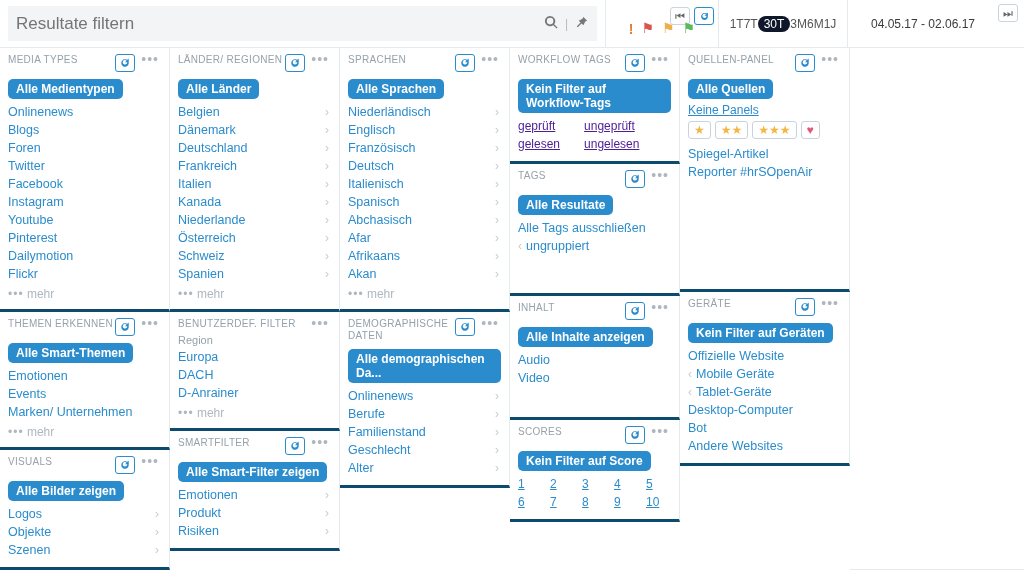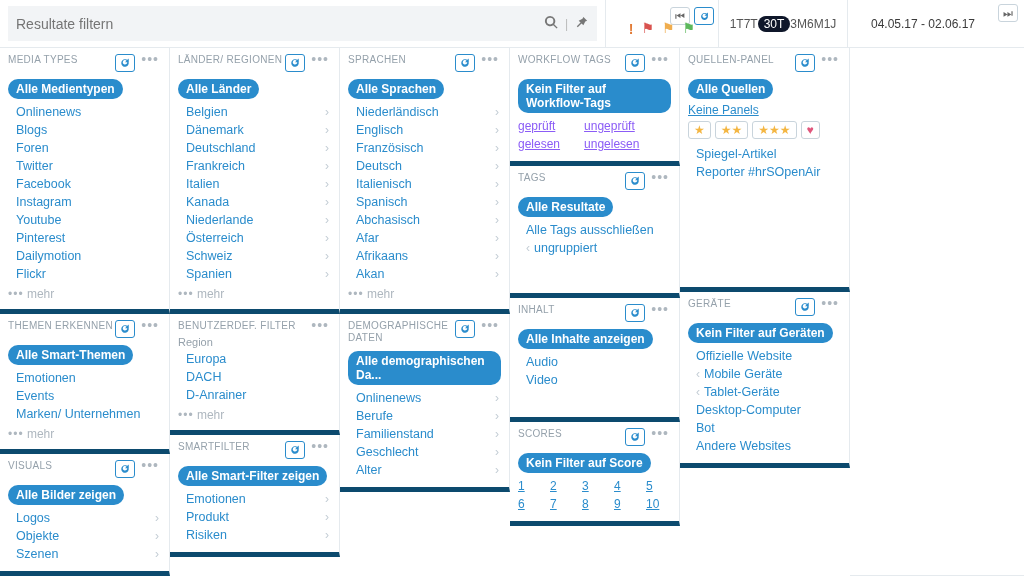--- a/index.html
+++ b/index.html
@@ -20,21 +20,21 @@
   .topbar .left { flex: 0 0 605px; display:flex; }
   .search {
     flex: 1;
     background:#f2f4f6;
     margin:6px 8px;
     display:flex;
     align-items:center;
     padding:0 8px;
   }
   .search input{
-    flex:1; border:0; background:transparent; font-size:14px;
+    flex:1; border:0; background:transparent; font-size:17px;
     color:#0c4a6e; outline:none;
   }
   .search .si-icons{display:flex;align-items:center;gap:6px;color:#777;}
   .search .si-icons svg{width:15px;height:15px;fill:#777;}
   .sep-v{width:1px;background:#e5eaee;}
   .flags{flex:0 0 108px;display:flex;align-items:center;justify-content:center;gap:8px;}
   .flags span{font-size:14px;}
   .flag-ex{color:#e27b36;font-weight:700;}
   .btns-top{display:flex;align-items:flex-start;gap:4px;padding-top:4px;}
   .btn-sq{
@@ -49,56 +49,56 @@
   .range .r-item{color:#555;cursor:pointer;font-size:12px;}
   .range .r-item.active{
     background:#0f172a;color:#fff;border-radius:9px;padding:1px 6px;
   }
   .date{flex:0 0 150px;display:flex;align-items:center;justify-content:center;color:#3b3b3b;text-align:right;}
   .right-top-btn{padding-top:4px;padding-right:6px;}
   
   .grid{display:flex;flex-wrap:wrap;}
   .panel{
     border-right:1px solid #e5eaee;
-    border-bottom:5px solid #0c4a6e;
+    border-bottom:3px solid #0c4a6e;
     padding:6px 8px 8px;
     position:relative;
   }
   .panel .head{display:flex;align-items:flex-start;margin-bottom:4px;}
   .panel .head .title{
     flex:1;font-size:10px;letter-spacing:.3px;color:#95a1ab;
     text-transform:uppercase;line-height:12px;
   }
   .panel .head .hicons{display:flex;gap:4px;}
   .hbtn{
     width:20px;height:18px;border:1px solid #c9d4dc;border-radius:3px;
     display:flex;align-items:center;justify-content:center;background:#fff;
   }
   .hbtn.refresh{border-color:#2a8ccc;}
   .hbtn svg{width:12px;height:12px;fill:#2a8ccc;}
   .dots{color:#aeb7bf;font-size:14px;line-height:10px;letter-spacing:1px;padding:0 2px;}
   .chip{
     display:inline-block;background:#2a8ccc;color:#fff;font-weight:700;
-    font-size:12px;padding:3px 8px;border-radius:10px;margin:3px 0 4px;
-  }
-  .items{list-style:none;margin-left:8px;}
+    font-size:12px;padding:3px 8px;border-radius:5px;margin:3px 0 4px;
+  }
+  .items{list-style:none;}
   .items li{
     display:flex;align-items:center;justify-content:space-between;
     padding:2px 0;
   }
   .items li a{
     color:#2a8ccc;text-decoration:none;font-size:12.5px;
   }
   .items li .chev{color:#c3cdd5;font-size:12px;padding-right:2px;}
   .items li .chev-l{color:#c3cdd5;font-size:12px;padding-right:4px;}
   .more{color:#aeb7bf;font-size:12px;margin-top:4px;}
   .more .md{letter-spacing:1px;}
   .subhead{color:#95a1ab;font-size:11px;margin:3px 0 2px;}
   .two-col{display:flex;gap:24px;}
-  .two-col .col a{color:#8b5cf6;display:block;padding:2px 0;text-decoration:underline;}
+  .two-col .col a{color:#4c1d95;display:block;padding:2px 0;text-decoration:underline;}
   .stars{display:flex;gap:4px;margin:4px 0 6px;}
   .star-box{
     border:1px solid #c9d4dc;border-radius:3px;padding:1px 5px;
     font-size:12px;color:#f4b642;display:flex;align-items:center;
   }
   .heart{color:#e0567c;}
   .score-grid{display:flex;flex-wrap:wrap;gap:0;width:160px;}
   .score-grid a{
     width:32px;text-align:left;color:#2a8ccc;padding:2px 0;
   }

